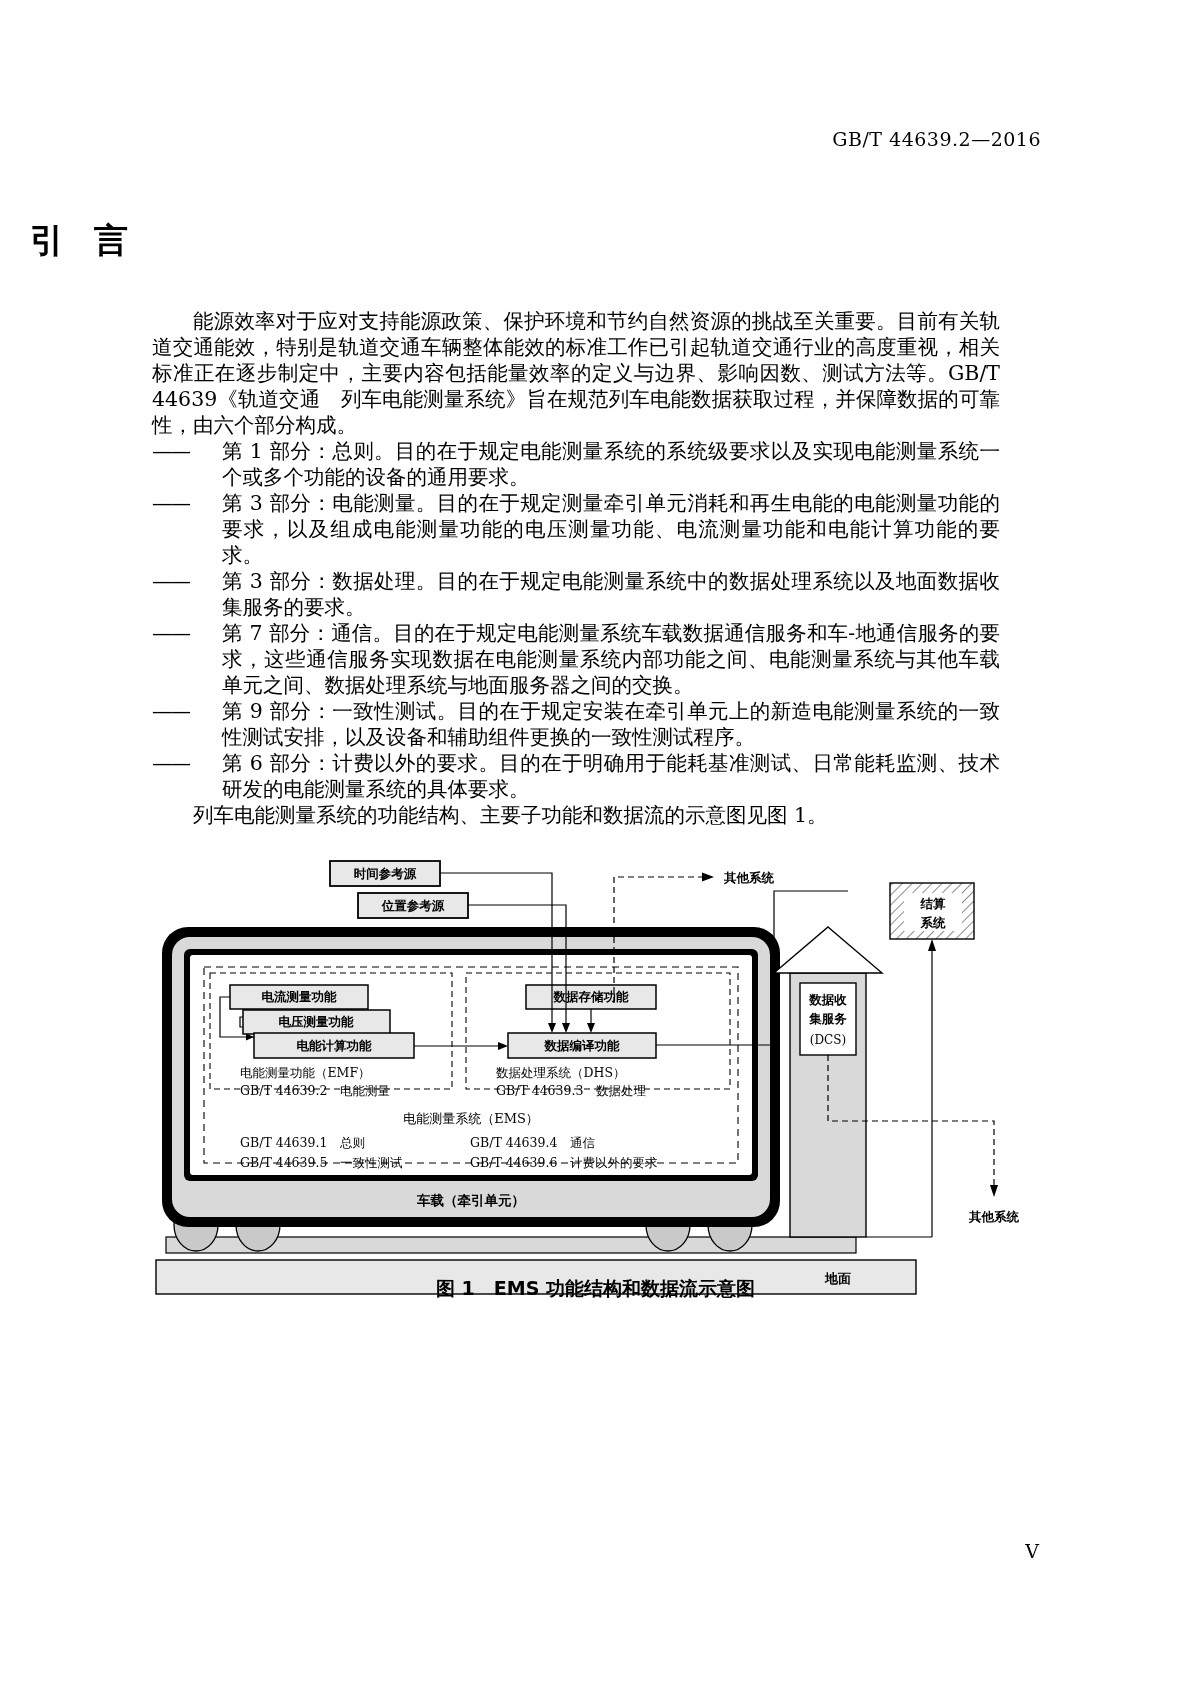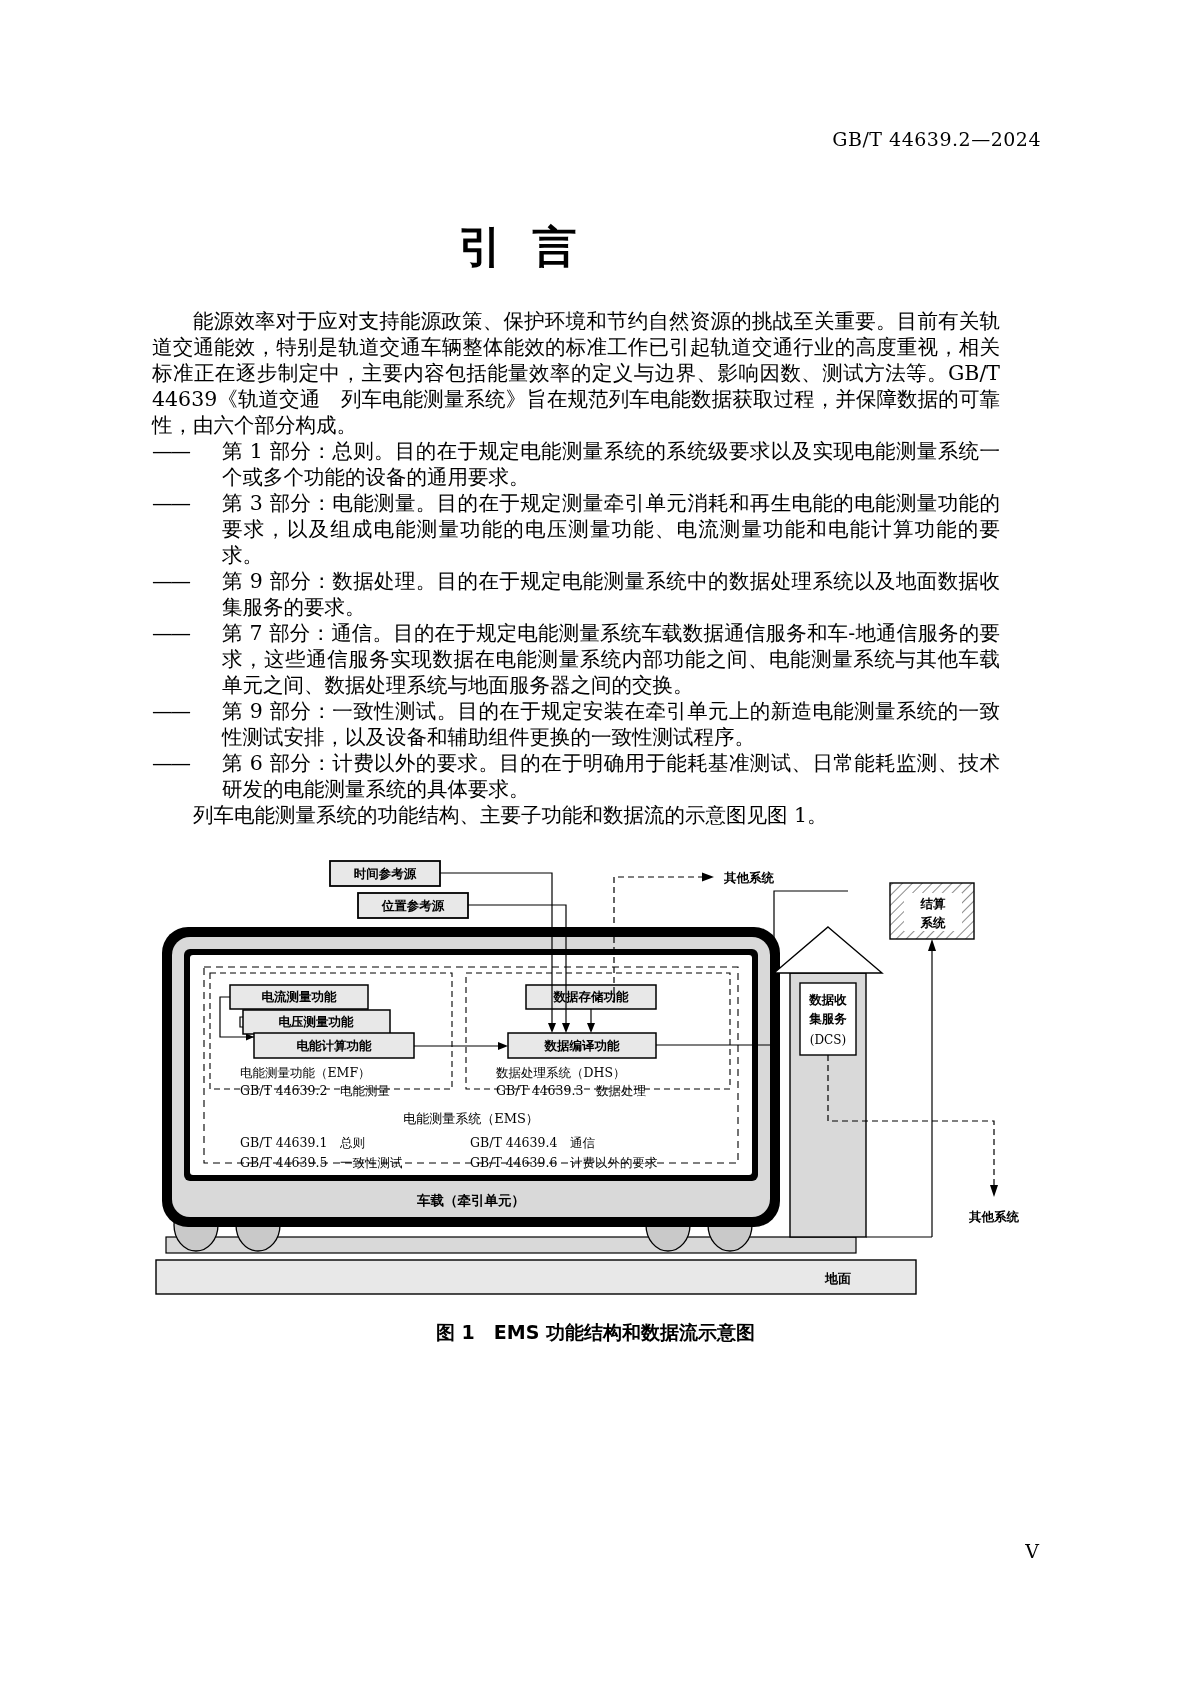--- a/index.html
+++ b/index.html
@@ -33,24 +33,24 @@
     letter-spacing: 0.5px;
     white-space: nowrap;
   }
 
   
   .doc-title {
     position: absolute;
     top: 218px;
     left: 0;
     width: 1035px;
-    text-align: center;
+    text-align: left;
     font-family: "DejaVu Sans", "Liberation Sans", sans-serif;
     font-weight: bold;
-    font-size: 44px;
+    font-size: 34px;
     letter-spacing: 30px;
     text-indent: 30px;
   }
 
   
   .body-text {
     position: absolute;
     left: 152px;
     top: 308px;
     width: 848px;
@@ -87,21 +87,21 @@
     left: 148px;
     top: 855px;
     width: 900px;
     height: 455px;
   }
   .figure-wrap svg { display: block; }
 
   .fig-caption {
     position: absolute;
     left: 0;
-    top: 1320px;
+    top: 1276px;
     width: 1191px;
     text-align: center;
     font-family: "DejaVu Sans", "Liberation Sans", sans-serif;
     font-weight: bold;
     font-size: 19px;
   }
 
   
   .footer {
     position: absolute;
@@ -121,40 +121,40 @@
   .svg-lat {
     font-family: "DejaVu Serif", "Liberation Serif", serif;
   }
 </style>
 </head>
 <body>
 
 <div class="page">
 
   <div class="header">
-    <span>GB/T 44639.2—2024</span>
+    <span>GB/T 44639.2—2016</span>
   </div>
 
   <div class="doc-title">引言</div>
 
   <div class="body-text">
 
     <p class="para">能源效率对于应对支持能源政策、保护环境和节约自然资源的挑战至关重要。目前有关轨道交通能效，特别是轨道交通车辆整体能效的标准工作已引起轨道交通行业的高度重视，相关标准正在逐步制定中，主要内容包括能量效率的定义与边界、影响因数、测试方法等。GB/T 44639《轨道交通　列车电能测量系统》旨在规范列车电能数据获取过程，并保障数据的可靠性，由六个部分构成。</p>
 
     <div class="list-item">
       <span class="dash">——</span>
       <span class="li-text">第 1 部分：总则。目的在于规定电能测量系统的系统级要求以及实现电能测量系统一个或多个功能的设备的通用要求。</span>
     </div>
     <div class="list-item">
       <span class="dash">——</span>
       <span class="li-text">第 3 部分：电能测量。目的在于规定测量牵引单元消耗和再生电能的电能测量功能的要求，以及组成电能测量功能的电压测量功能、电流测量功能和电能计算功能的要求。</span>
     </div>
     <div class="list-item">
       <span class="dash">——</span>
-      <span class="li-text">第 9 部分：数据处理。目的在于规定电能测量系统中的数据处理系统以及地面数据收集服务的要求。</span>
+      <span class="li-text">第 3 部分：数据处理。目的在于规定电能测量系统中的数据处理系统以及地面数据收集服务的要求。</span>
     </div>
     <div class="list-item">
       <span class="dash">——</span>
       <span class="li-text">第 7 部分：通信。目的在于规定电能测量系统车载数据通信服务和车-地通信服务的要求，这些通信服务实现数据在电能测量系统内部功能之间、电能测量系统与其他车载单元之间、数据处理系统与地面服务器之间的交换。</span>
     </div>
     <div class="list-item">
       <span class="dash">——</span>
       <span class="li-text">第 9 部分：一致性测试。目的在于规定安装在牵引单元上的新造电能测量系统的一致性测试安排，以及设备和辅助组件更换的一致性测试程序。</span>
     </div>
     <div class="list-item">

